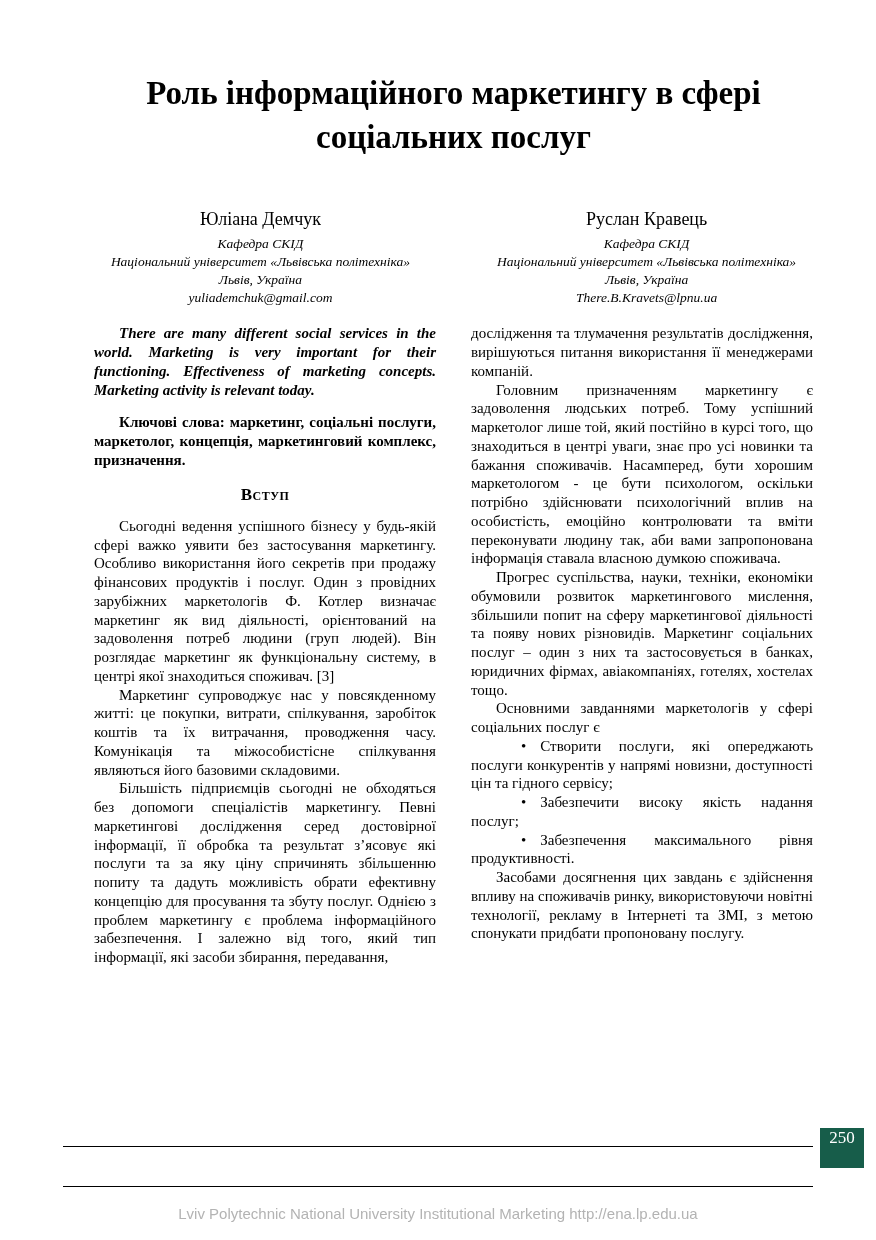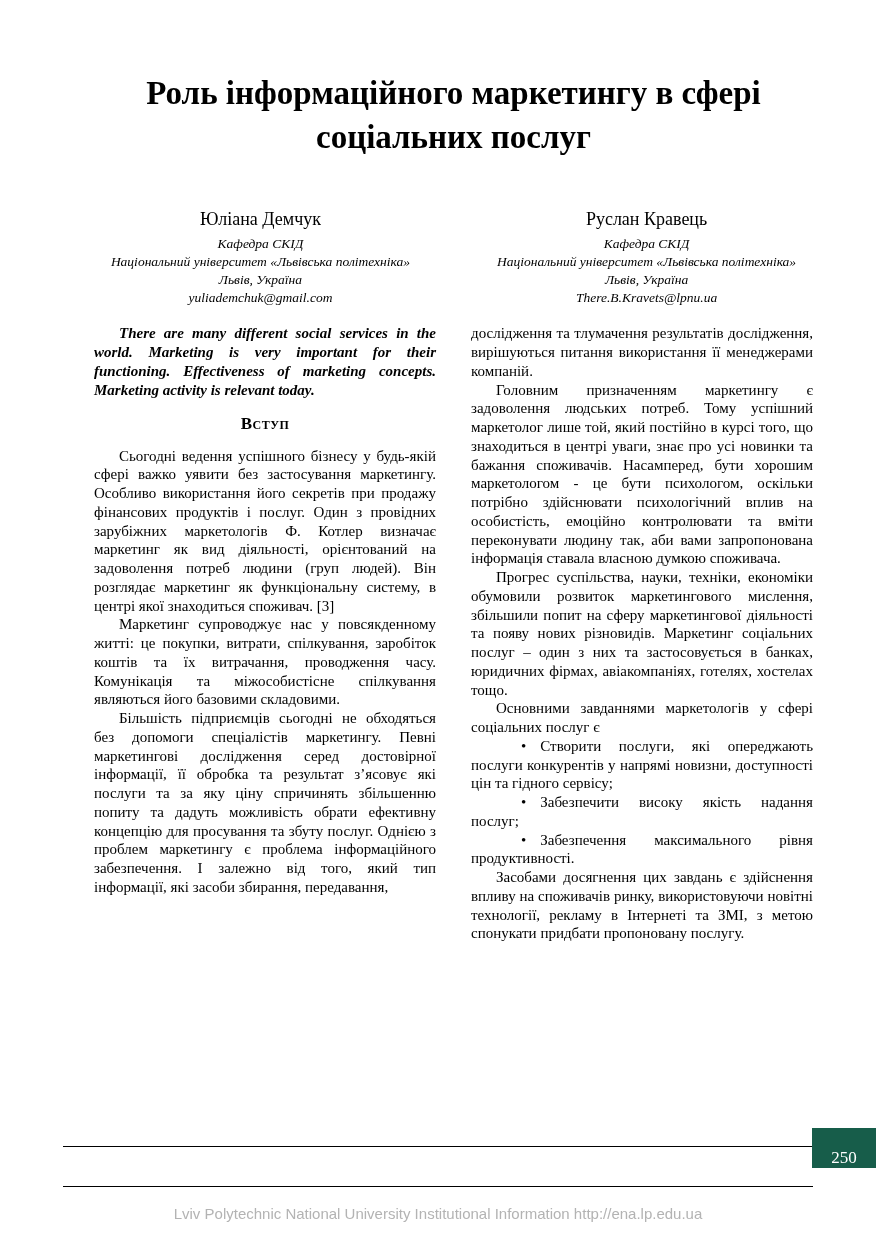--- a/index.html
+++ b/index.html
@@ -71,25 +71,25 @@
   .footer-rule.top { top:1146px; }
   .footer-rule.bottom { top:1186px; }
   .footer-text {
     position:absolute; left:63px; right:63px; top:1155px;
     text-align:center;
     font-variant:small-caps;
     font-size:14px;
     letter-spacing:0.4px;
   }
   .page-num {
-    position:absolute; right:0; top:1128px;
-    width:64px; height:40px;
+    position:absolute; right:12px; top:1128px;
+    width:44px; height:40px;
     background:#175d4a;
     color:#ffffff;
-    display:flex; align-items:flex-end; justify-content:center;
+    display:flex; align-items:flex-start; justify-content:center;
     font-size:17px;
   }
   .repository {
     position:absolute; left:0; right:0; top:1205px;
     text-align:center;
     color:#b3b3b3;
     font-family:"Liberation Sans", sans-serif;
     font-size:15px;
   }
 </style>
@@ -114,20 +114,21 @@
         <div class="aff">Кафедра СКІД</div>
         <div class="aff">Національний університет «Львівська політехніка»</div>
         <div class="aff">Львів, Україна</div>
         <div class="aff">There.B.Kravets@lpnu.ua</div>
       </div>
     </div>
 
     <div class="columns">
       <div class="col">
         <p class="abstract">There are many different social services in the world. Marketing is very important for their functioning. Effectiveness of marketing concepts. Marketing activity is relevant today.</p>
+        <p class="keywords">Ключові слова: маркетинг, соціальні послуги, маркетолог, концепція, маркетинговий комплекс, призначення.</p>
         <h2 class="section">Вступ</h2>
         <p>Сьогодні ведення успішного бізнесу у будь-якій сфері важко уявити без застосування маркетингу. Особливо використання його секретів при продажу фінансових продуктів і послуг. Один з провідних зарубіжних маркетологів Ф. Котлер визначає маркетинг як вид діяльності, орієнтований на задоволення потреб людини (груп людей). Він розглядає маркетинг як функціональну систему, в центрі якої знаходиться споживач. [3]</p>
         <p>Маркетинг супроводжує нас у повсякденному житті: це покупки, витрати, спілкування, заробіток коштів та їх витрачання, проводження часу. Комунікація та міжособистісне спілкування являються його базовими складовими.</p>
         <p>Більшість підприємців сьогодні не обходяться без допомоги спеціалістів маркетингу. Певні маркетингові дослідження серед достовірної інформації, її обробка та результат з’ясовує які послуги та за яку ціну спричинять збільшенню попиту та дадуть можливість обрати ефективну концепцію для просування та збуту послуг. Однією з проблем маркетингу є проблема інформаційного забезпечення. І залежно від того, який тип інформації, які засоби збирання, передавання,</p>
       </div>
 
       <div class="col">
         <p class="noindent">дослідження та тлумачення результатів дослідження, вирішуються питання використання її менеджерами компаній.</p>
         <p>Головним призначенням маркетингу є задоволення людських потреб. Тому успішний маркетолог лише той, який постійно в курсі того, що знаходиться в центрі уваги, знає про усі новинки та бажання споживачів. Насамперед, бути хорошим маркетологом - це бути психологом, оскільки потрібно здійснювати психологічний вплив на особистість, емоційно контролювати та вміти переконувати людину так, аби вами запропонована інформація ставала власною думкою споживача.</p>
         <p>Прогрес суспільства, науки, техніки, економіки обумовили розвиток маркетингового мислення, збільшили попит на сферу маркетингової діяльності та появу нових різновидів. Маркетинг соціальних послуг – один з них та застосовується  в банках, юридичних фірмах, авіакомпаніях, готелях, хостелах тощо.</p>
@@ -142,14 +143,14 @@
     </div>
   </div>
 
   <div class="footer-rule top"></div>
   <div class="footer-rule bottom"></div>
 
   <div class="page-num">
     <span>250</span>
   </div>
 
-  <div class="repository">Lviv Polytechnic National University Institutional Information http://ena.lp.edu.ua</div>
+  <div class="repository">Lviv Polytechnic National University Institutional Marketing http://ena.lp.edu.ua</div>
 </div>
 
 </body></html>

